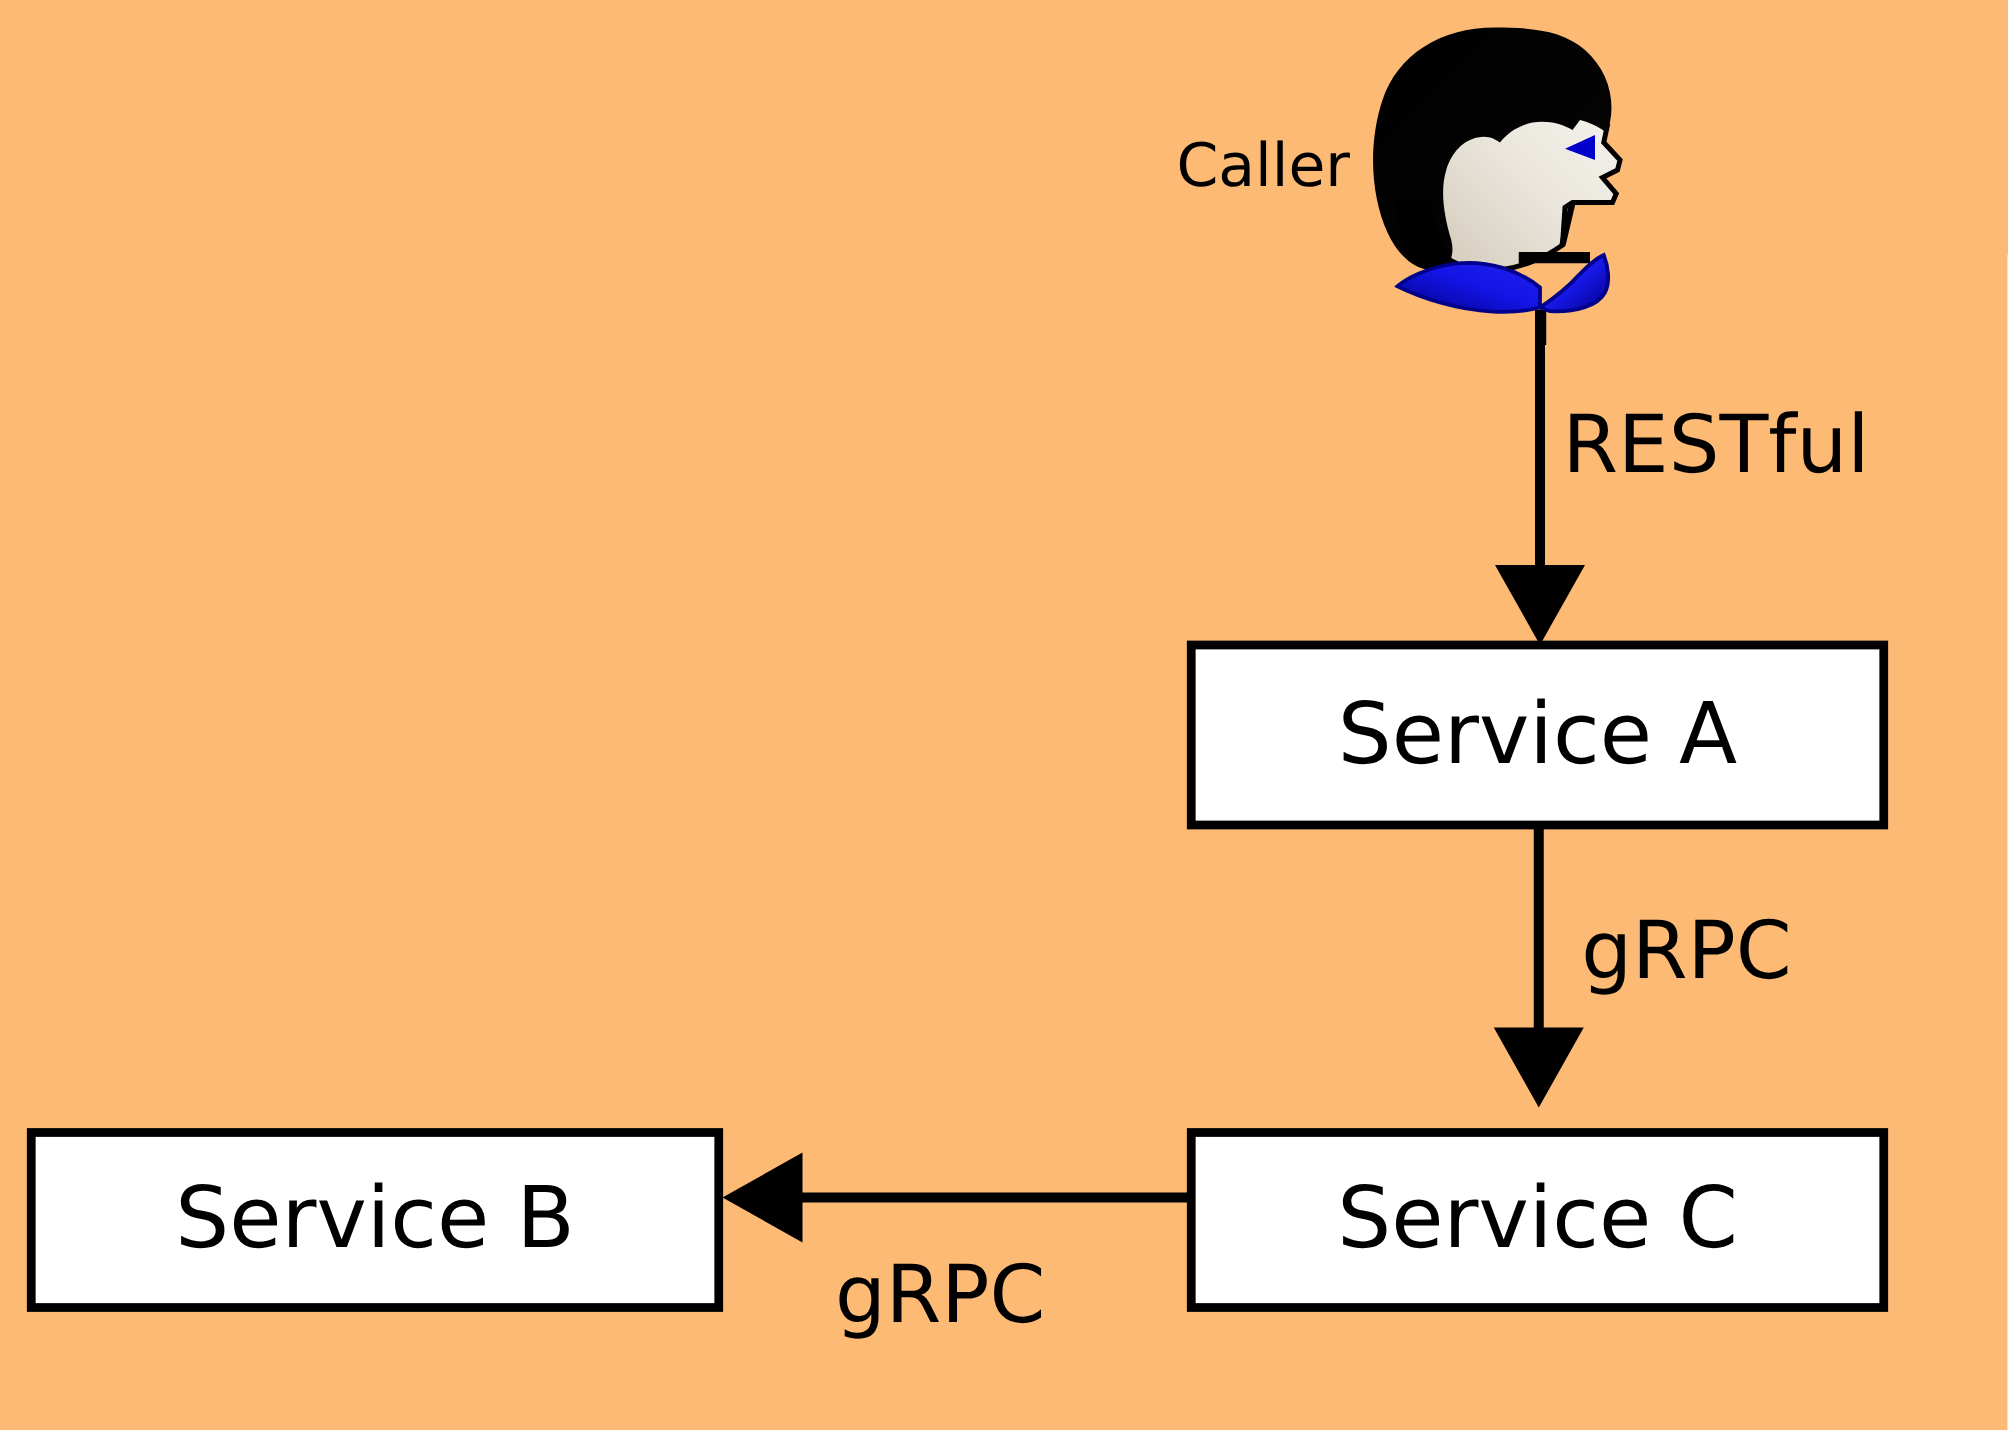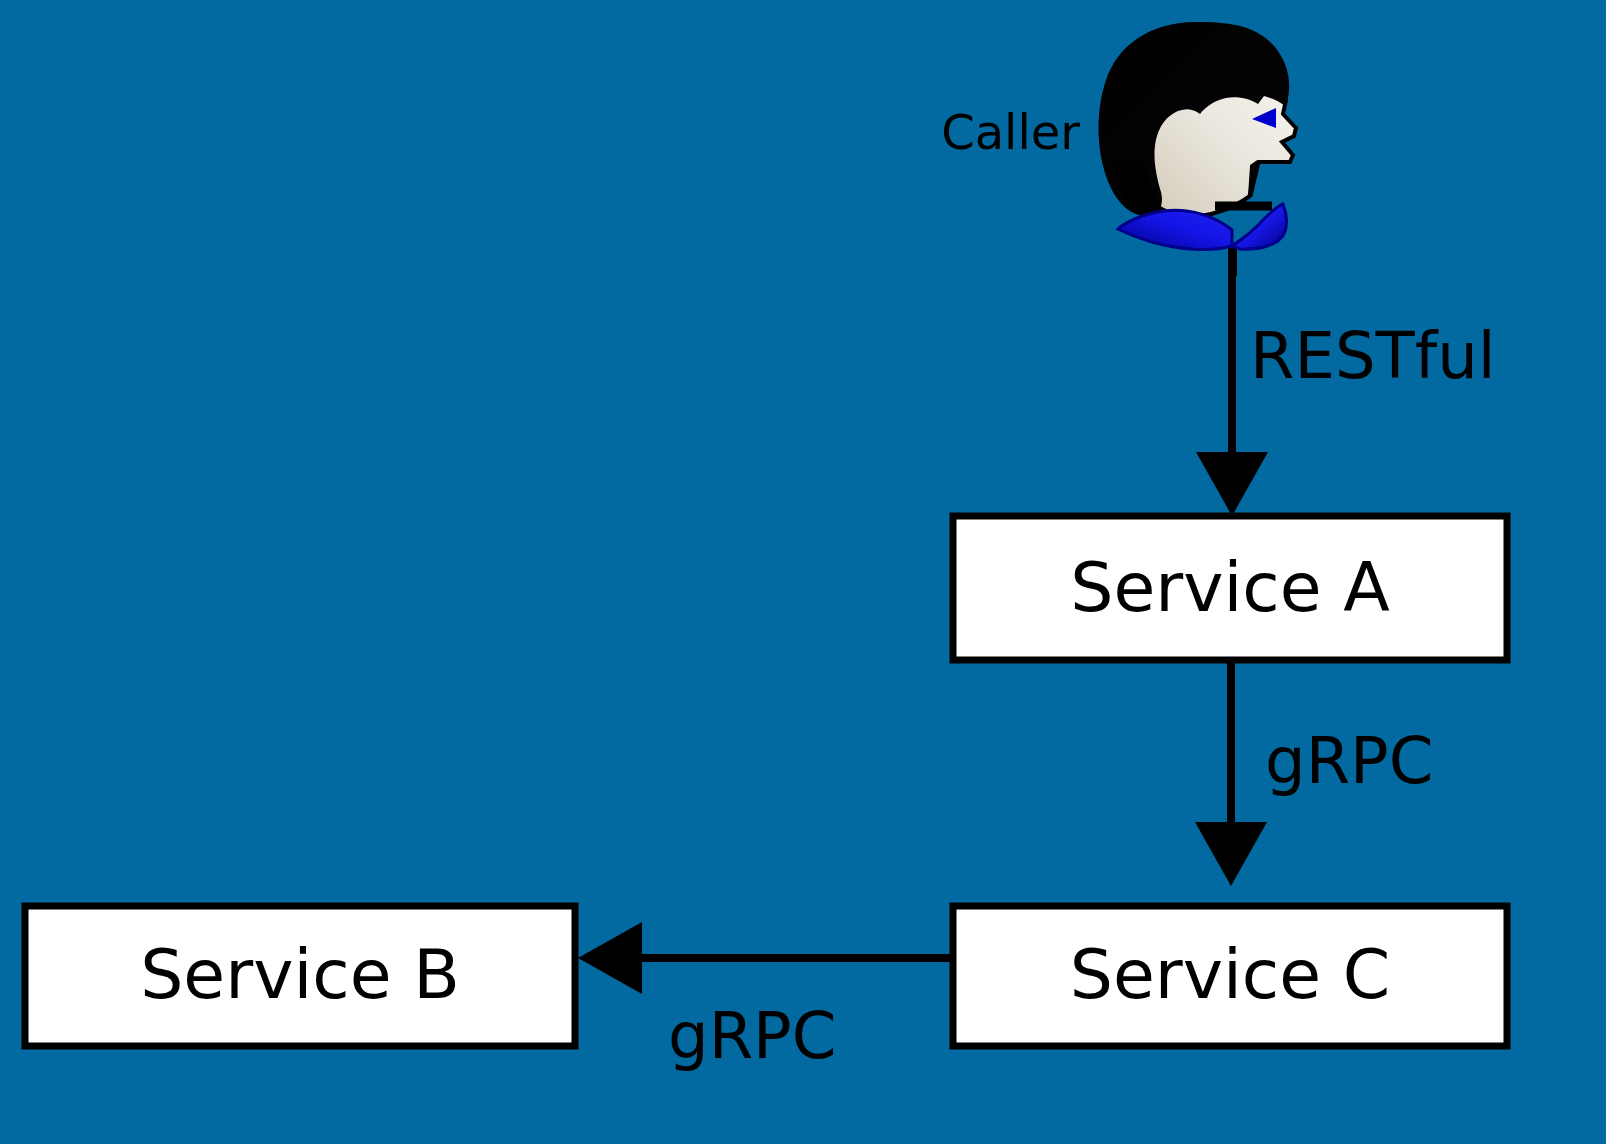--- a/index.html
+++ b/index.html
@@ -8,21 +8,21 @@
     padding: 0;
     background: #ffffff;
   }
   body {
     font-family: "DejaVu Sans", sans-serif;
   }
   #canvas {
     position: relative;
     width: 1606px;
     height: 1144px;
-    background: #0369a1;
+    background: #fdba74;
     overflow: hidden;
   }
   #diagram-svg {
     position: absolute;
     left: 0;
     top: 0;
     width: 1606px;
     height: 1144px;
     display: block;
   }

